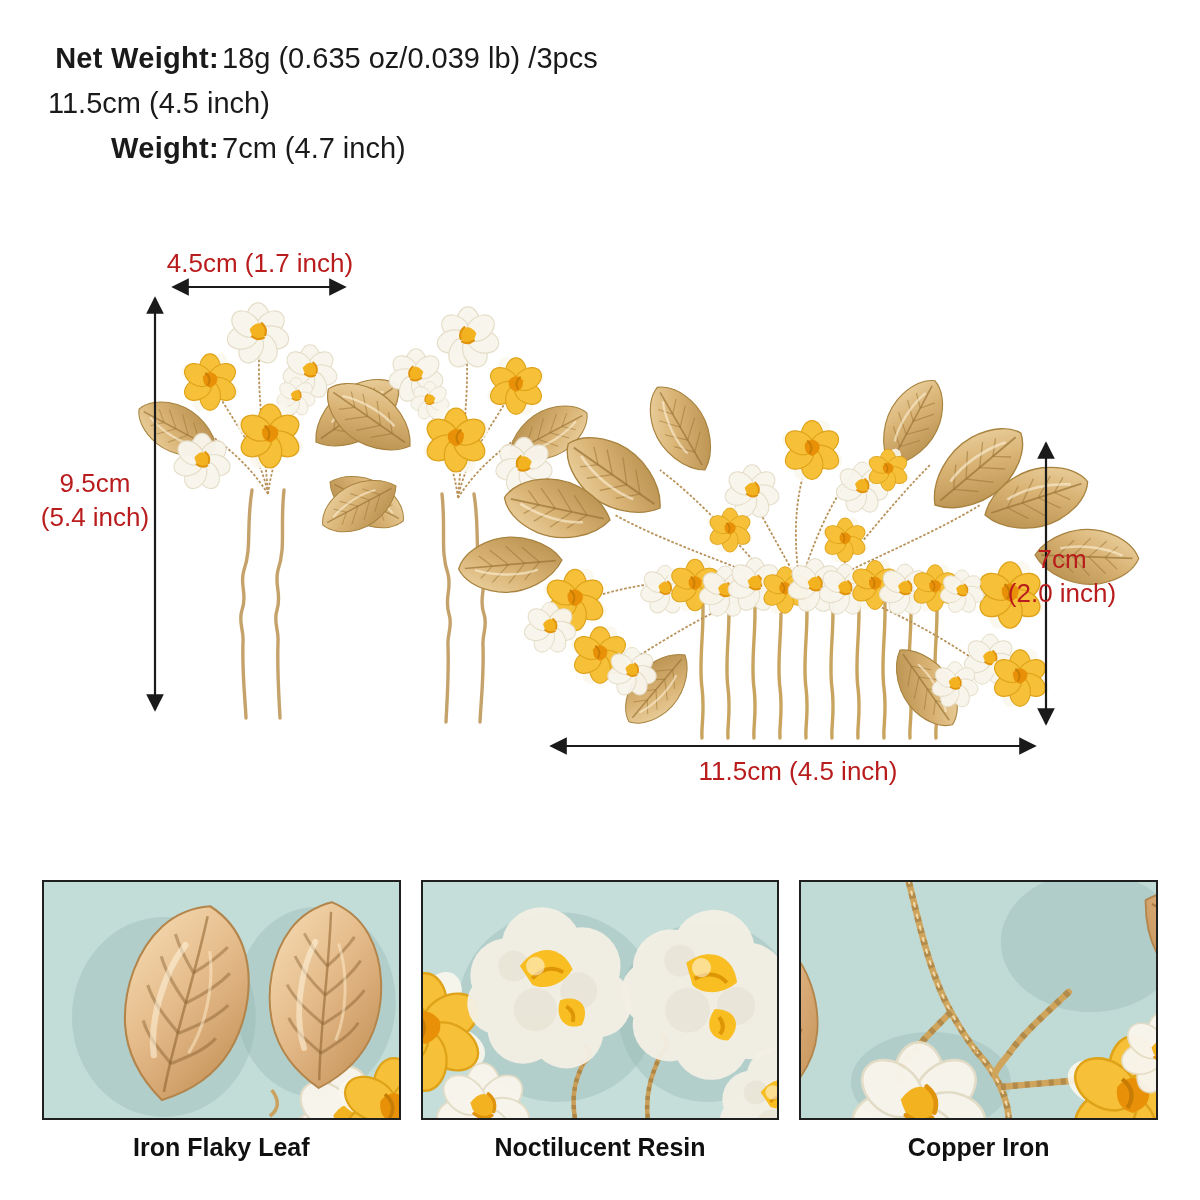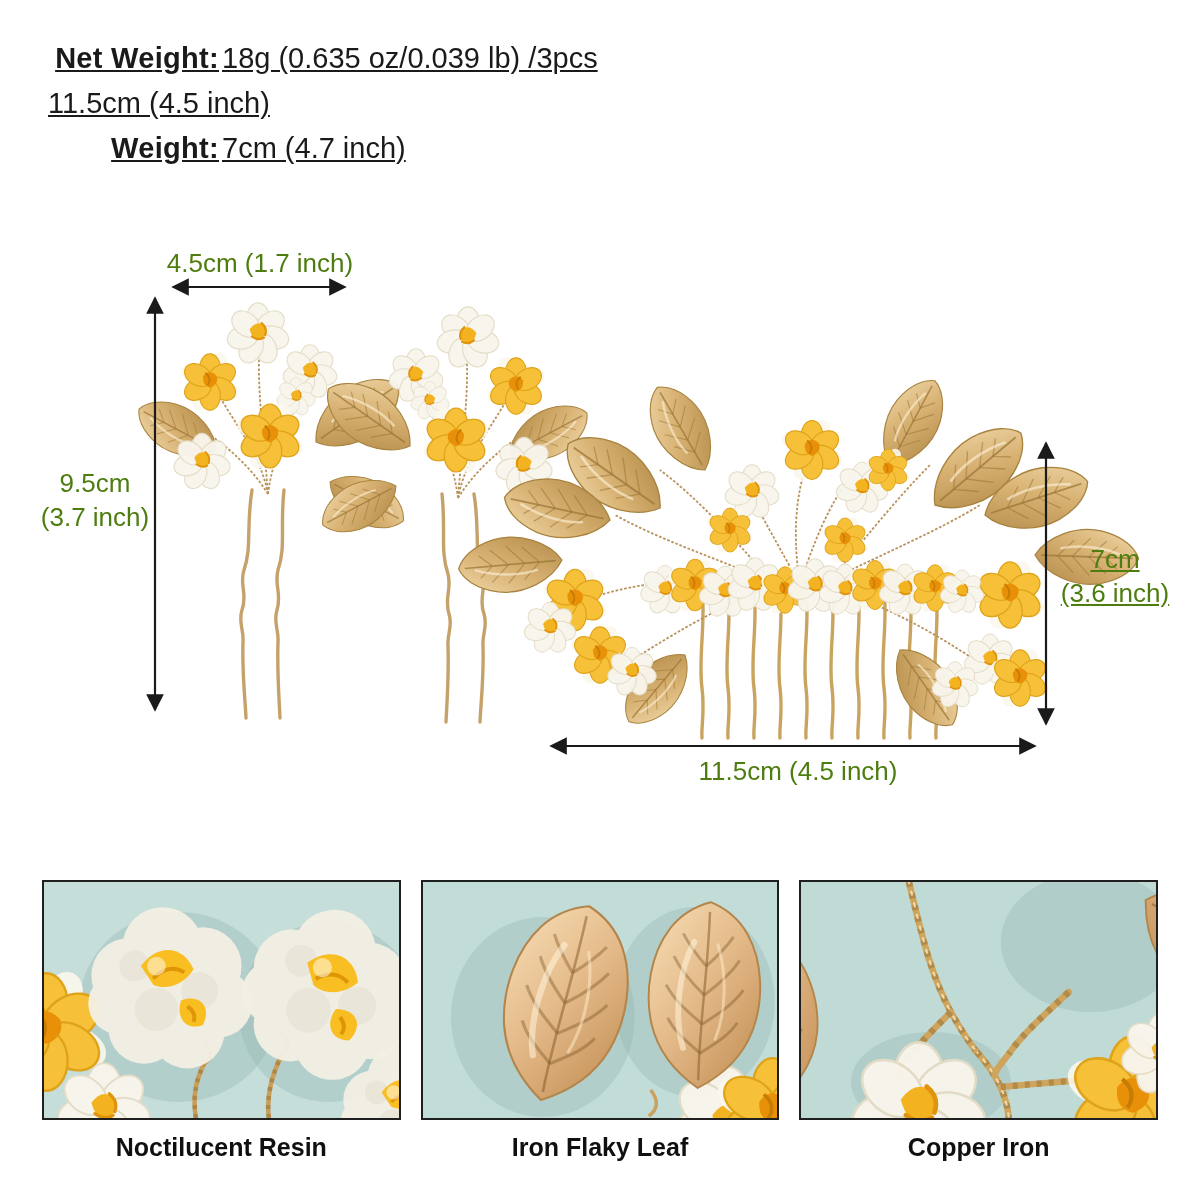--- a/index.html
+++ b/index.html
@@ -3,26 +3,26 @@
 <meta charset="utf-8">
 <style>
   html,body{margin:0;padding:0;}
   body{
     width:1200px;height:1200px;background:#ffffff;position:relative;
     font-family:"Liberation Sans", sans-serif;color:#1a1a1a;overflow:hidden;
   }
   svg{display:block;}
   
   .specs{position:absolute;left:45px;top:36px;font-size:29px;}
-  .spec-row{display:flex;line-height:45px;text-decoration:underline;}
+  .spec-row{display:flex;line-height:45px;}
   .spec-label{min-width:174px;text-align:right;font-weight:bold;letter-spacing:.3px;}
   .spec-value{margin-left:3px;white-space:pre;}
   
   .stage{position:absolute;left:0;top:0;width:1200px;height:870px;}
-  .dim{position:absolute;font-size:26px;color:#4d7c0f;line-height:34px;}
+  .dim{position:absolute;font-size:26px;color:#b91c1c;line-height:34px;}
   .dim.center{text-align:center;}
   .stem{fill:none;stroke:#b8925a;stroke-width:1.8;stroke-dasharray:2.6 1.8;}
   .prong{fill:none;stroke:#c6a26b;stroke-width:3.4;stroke-linecap:round;}
   .arrow{stroke:#1a1a1a;stroke-width:2.2;fill:none;}
   
   .materials{position:absolute;left:42px;top:880px;width:1116px;display:flex;gap:20px;}
   .card{width:359px;}
   .photo{height:240px;border:2px solid #1f1f1f;box-sizing:border-box;background:#c2dcd8;overflow:hidden;}
   .photo svg{width:100%;height:100%;}
   .caption{text-align:center;font-weight:bold;font-size:25px;margin-top:13px;color:#101010;}
@@ -247,30 +247,47 @@
 
   <path class="arrow" d="M173,287 H345" marker-start="url(#ah)" marker-end="url(#ah)"></path>
   <path class="arrow" d="M155,298 V710" marker-start="url(#ah)" marker-end="url(#ah)"></path>
   <path class="arrow" d="M1046,443 V724" marker-start="url(#ah)" marker-end="url(#ah)"></path>
   <path class="arrow" d="M551,746 H1035" marker-start="url(#ah)" marker-end="url(#ah)"></path>
 </svg>
 
   <div class="dim center" style="left:160px;top:246px;width:200px;">4.5cm (1.7 inch)</div>
   <div class="dim center" style="left:36px;top:466px;width:118px;">
     <div>9.5cm</div>
-    <div>(3.7 inch)</div>
-  </div>
-  <div class="dim center" style="left:1056px;top:542px;width:118px;text-decoration:underline;">
+    <div>(5.4 inch)</div>
+  </div>
+  <div class="dim center" style="left:1003px;top:542px;width:118px;">
     <div>7cm</div>
-    <div>(3.6 inch)</div>
+    <div>(2.0 inch)</div>
   </div>
   <div class="dim center" style="left:668px;top:754px;width:260px;">11.5cm (4.5 inch)</div>
 </div>
 
 <div class="materials">
+
+  <div class="card">
+    <div class="photo">
+      <svg viewBox="0 0 355 236" preserveAspectRatio="none">
+        <rect width="355" height="236" fill="#c2dcd8"></rect>
+        <ellipse class="sh" cx="120" cy="135" rx="92" ry="100"></ellipse>
+        <ellipse class="sh" cx="272" cy="120" rx="80" ry="95"></ellipse>
+        <use href="#mleaf" transform="translate(30,300) rotate(-70) scale(0.95)"></use>
+        <use href="#fw" transform="translate(305,242) scale(2.2)"></use>
+        <use href="#fy" transform="translate(350,230) scale(2.2)"></use>
+        <path d="M228,208 q12,16 -2,26" fill="none" stroke="#caa15e" stroke-width="3.5"></path>
+        <use href="#mleaf" transform="translate(118,218) rotate(14) scale(1.04)"></use>
+        <use href="#mleaf" transform="translate(275,206) rotate(4) scale(0.97)"></use>
+      </svg>
+    </div>
+    <div class="caption">Iron Flaky Leaf</div>
+  </div>
 
   <div class="card">
     <div class="photo">
       <svg viewBox="0 0 355 236" preserveAspectRatio="none">
         <rect width="355" height="236" fill="#c5ded9"></rect>
         <ellipse class="sh" cx="135" cy="125" rx="100" ry="95"></ellipse>
         <ellipse class="sh" cx="285" cy="130" rx="90" ry="90"></ellipse>
         <g>
           <path class="w1s" d="M152,236 C148,210 154,195 160,182 M160,182 q12,-10 2,-18"></path>
           <path class="w2s" d="M152,236 C148,210 154,195 160,182"></path>
@@ -278,37 +295,20 @@
           <path class="w2s" d="M225,236 C222,210 230,190 238,172"></path>
         </g>
         <use href="#fy" transform="translate(2,150) scale(2.4)"></use>
         <use href="#resin" transform="translate(128,112) scale(1.55)"></use>
         <use href="#resin" transform="translate(285,118) rotate(18) scale(1.6)"></use>
         <use href="#resin" transform="translate(362,232) scale(1.2)"></use>
         <use href="#fw" transform="translate(60,228) scale(1.8)"></use>
       </svg>
     </div>
     <div class="caption">Noctilucent Resin</div>
-  </div>
-
-  <div class="card">
-    <div class="photo">
-      <svg viewBox="0 0 355 236" preserveAspectRatio="none">
-        <rect width="355" height="236" fill="#c2dcd8"></rect>
-        <ellipse class="sh" cx="120" cy="135" rx="92" ry="100"></ellipse>
-        <ellipse class="sh" cx="272" cy="120" rx="80" ry="95"></ellipse>
-        <use href="#mleaf" transform="translate(30,300) rotate(-70) scale(0.95)"></use>
-        <use href="#fw" transform="translate(305,242) scale(2.2)"></use>
-        <use href="#fy" transform="translate(350,230) scale(2.2)"></use>
-        <path d="M228,208 q12,16 -2,26" fill="none" stroke="#caa15e" stroke-width="3.5"></path>
-        <use href="#mleaf" transform="translate(118,218) rotate(14) scale(1.04)"></use>
-        <use href="#mleaf" transform="translate(275,206) rotate(4) scale(0.97)"></use>
-      </svg>
-    </div>
-    <div class="caption">Iron Flaky Leaf</div>
   </div>
 
   <div class="card">
     <div class="photo">
       <svg viewBox="0 0 355 236" preserveAspectRatio="none">
         <rect width="355" height="236" fill="#c0dad6"></rect>
         <ellipse class="sh" cx="290" cy="60" rx="90" ry="70"></ellipse>
         <ellipse class="sh" cx="130" cy="200" rx="80" ry="50"></ellipse>
         <use href="#mleaf" transform="translate(-18,215) rotate(-12) scale(0.9)"></use>
         <use href="#mleaf" transform="translate(345,18) rotate(122) scale(0.92)"></use>

